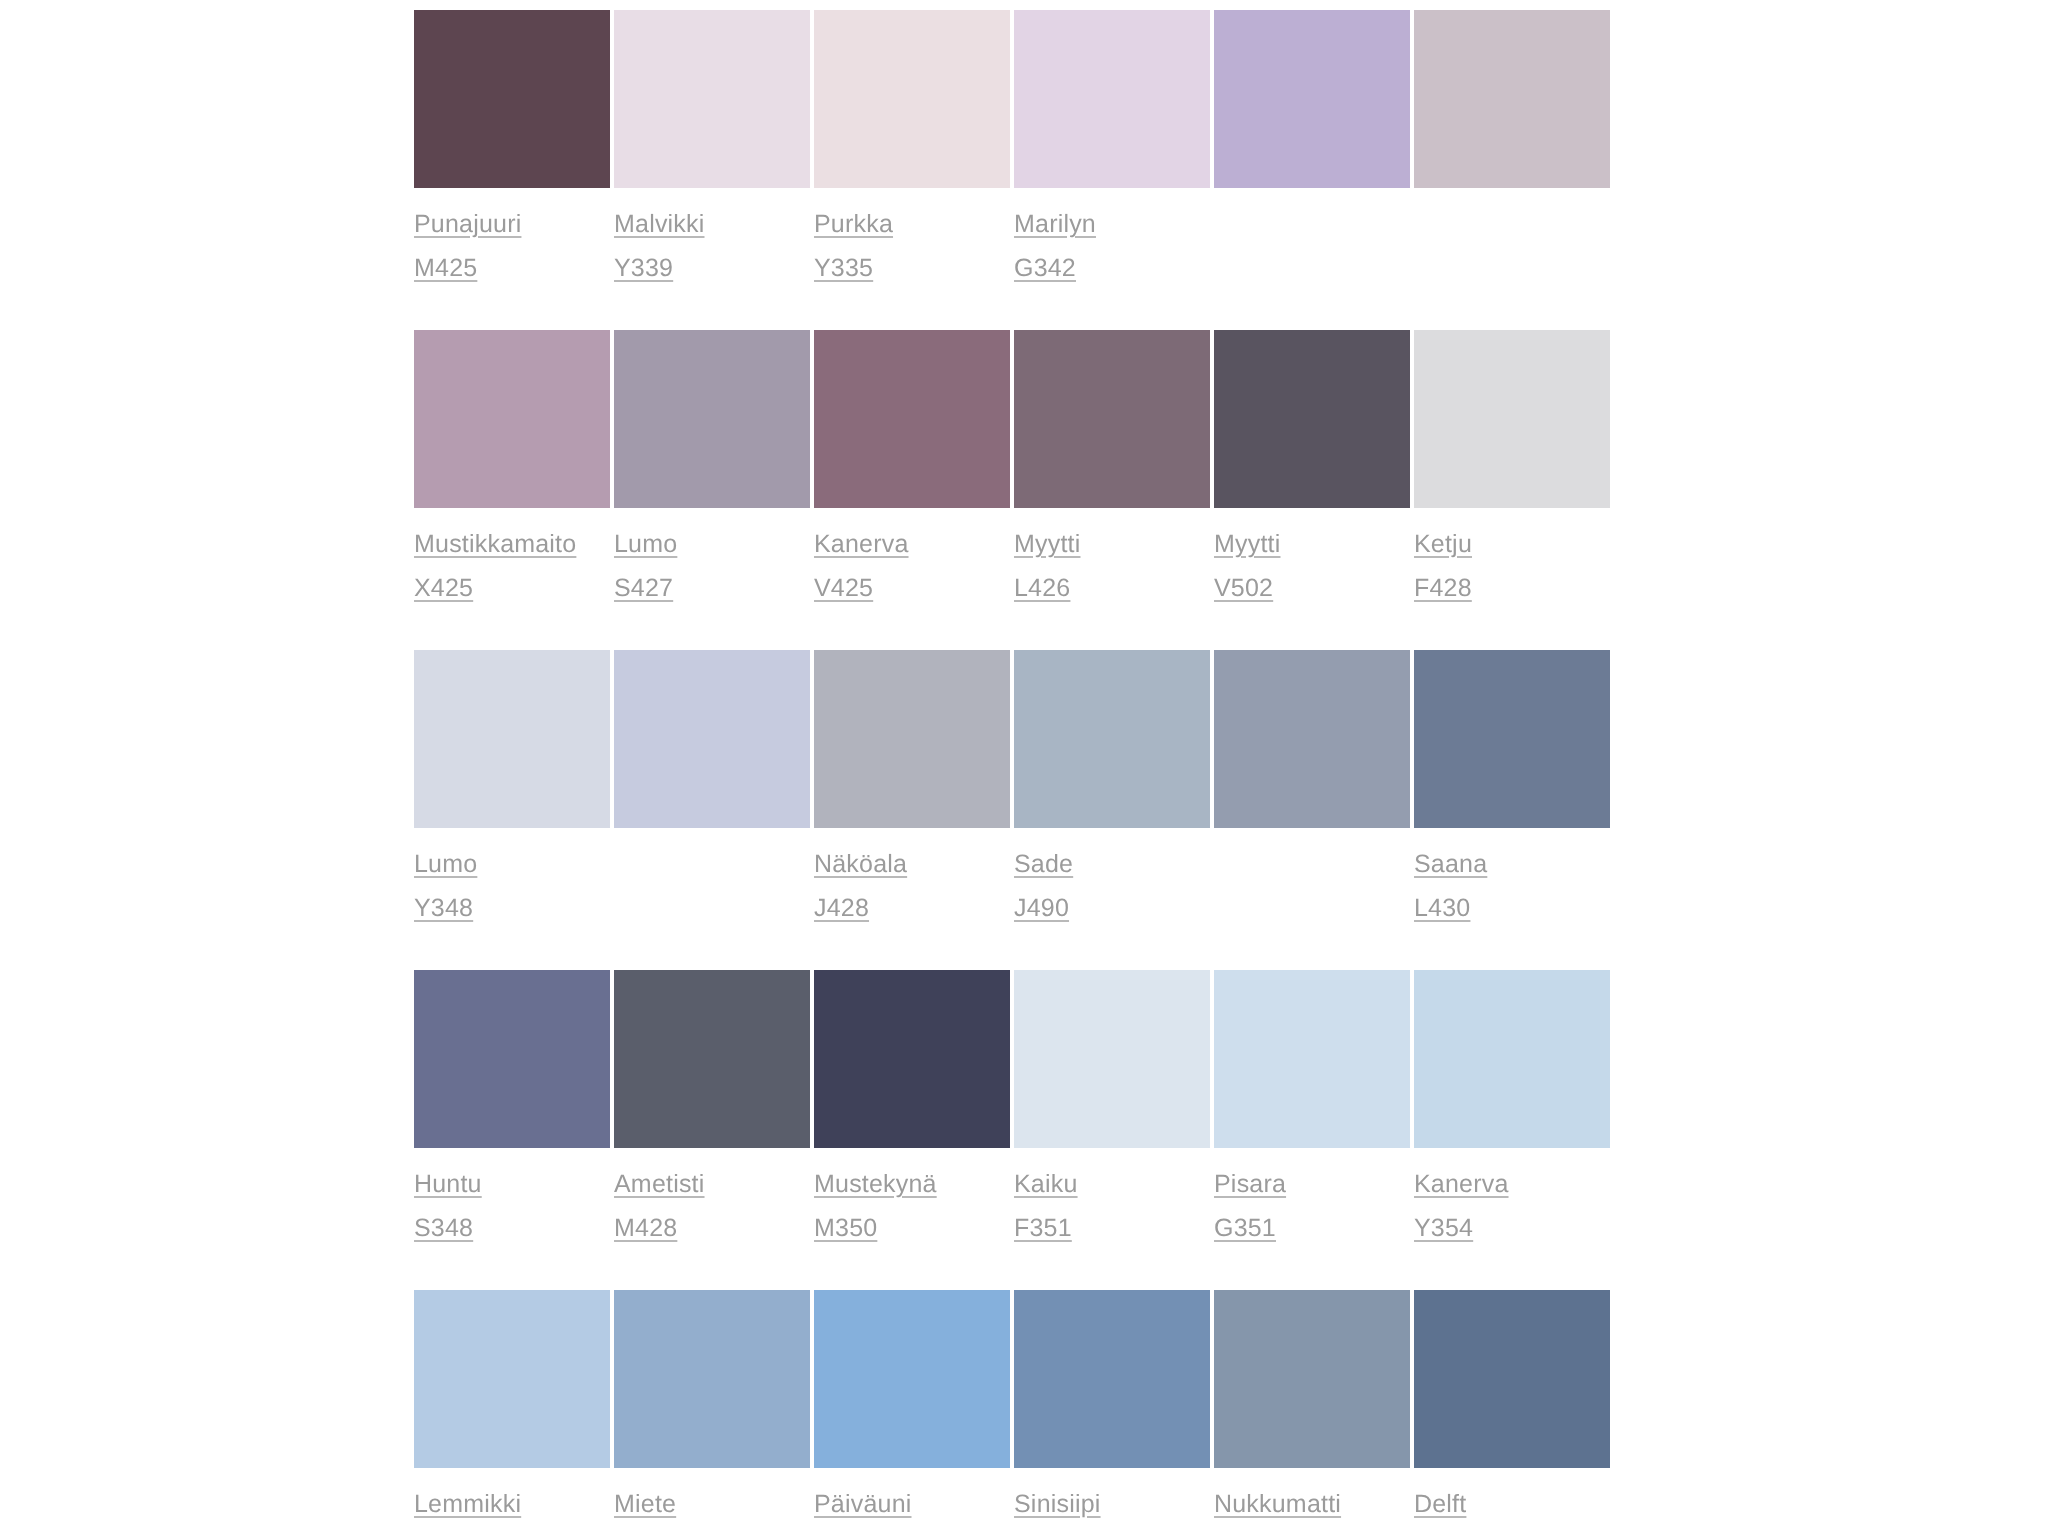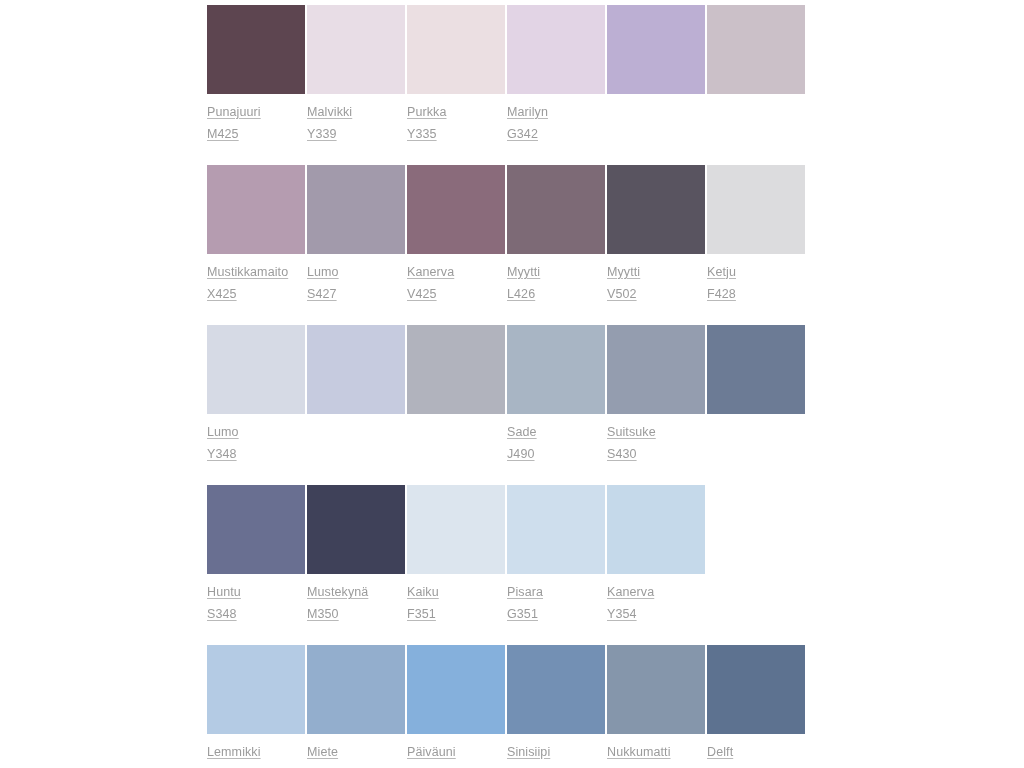--- a/index.html
+++ b/index.html
@@ -152,48 +152,59 @@
         <div class="swatch-labels">
           <span class="swatch-name">Lumo</span>
           <span class="swatch-code">Y348</span>
         </div>
       </div>
       <div class="swatch-cell">
         <div class="swatch-chip" style="background: rgb(198, 203, 223);"></div>
       </div>
       <div class="swatch-cell">
         <div class="swatch-chip" style="background: rgb(177, 179, 189);"></div>
+        <div class="swatch-labels">
+          <span class="swatch-name">Näköala</span>
+          <span class="swatch-code">J428</span>
+        </div>
       </div>
       <div class="swatch-cell">
         <div class="swatch-chip" style="background: rgb(168, 181, 196);"></div>
         <div class="swatch-labels">
           <span class="swatch-name">Sade</span>
           <span class="swatch-code">J490</span>
         </div>
       </div>
       <div class="swatch-cell">
         <div class="swatch-chip" style="background: rgb(148, 157, 175);"></div>
-        <div class="swatch-labels">
-          <span class="swatch-name">Suitsuke</span>
-          <span class="swatch-code">S430</span>
-        </div>
       </div>
       <div class="swatch-cell">
         <div class="swatch-chip" style="background: rgb(108, 123, 149);"></div>
+        <div class="swatch-labels">
+          <span class="swatch-name">Saana</span>
+          <span class="swatch-code">L430</span>
+        </div>
       </div>
     </div>
     <div class="palette-row">
       <div class="swatch-cell">
         <div class="swatch-chip" style="background: rgb(105, 111, 145);"></div>
         <div class="swatch-labels">
           <span class="swatch-name">Huntu</span>
           <span class="swatch-code">S348</span>
         </div>
       </div>
       <div class="swatch-cell">
+        <div class="swatch-chip" style="background: rgb(90, 94, 107);"></div>
+        <div class="swatch-labels">
+          <span class="swatch-name">Ametisti</span>
+          <span class="swatch-code">M428</span>
+        </div>
+      </div>
+      <div class="swatch-cell">
         <div class="swatch-chip" style="background: rgb(63, 65, 89);"></div>
         <div class="swatch-labels">
           <span class="swatch-name">Mustekynä</span>
           <span class="swatch-code">M350</span>
         </div>
       </div>
       <div class="swatch-cell">
         <div class="swatch-chip" style="background: rgb(220, 229, 238);"></div>
         <div class="swatch-labels">
           <span class="swatch-name">Kaiku</span>

